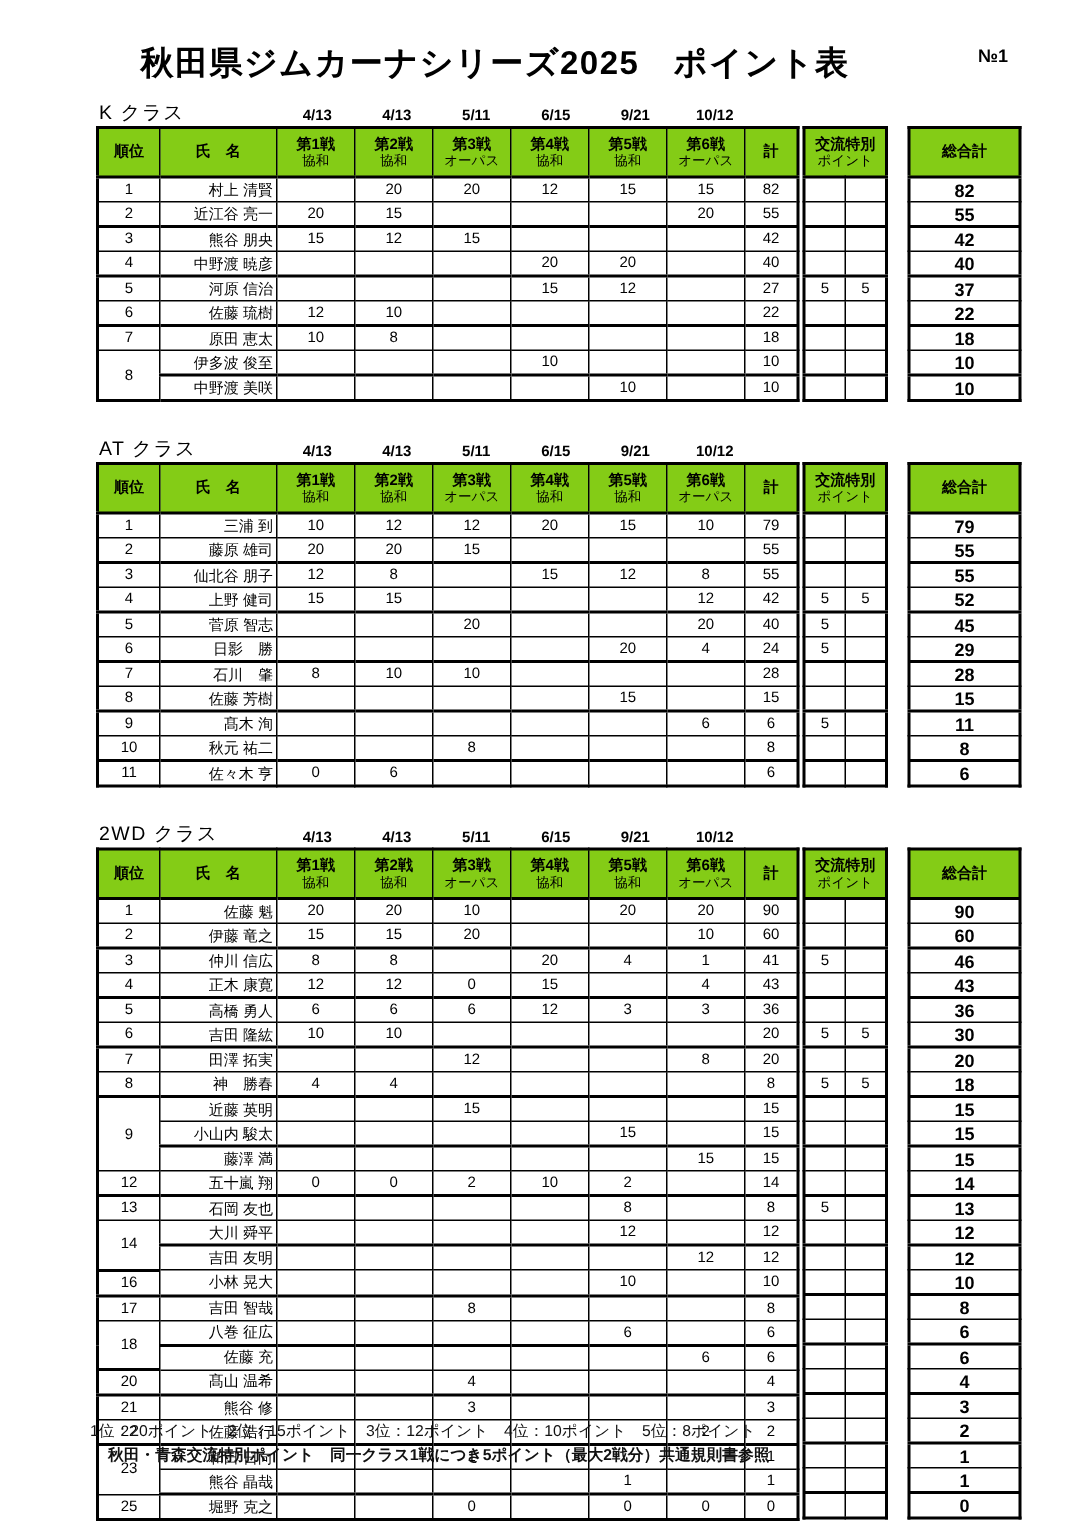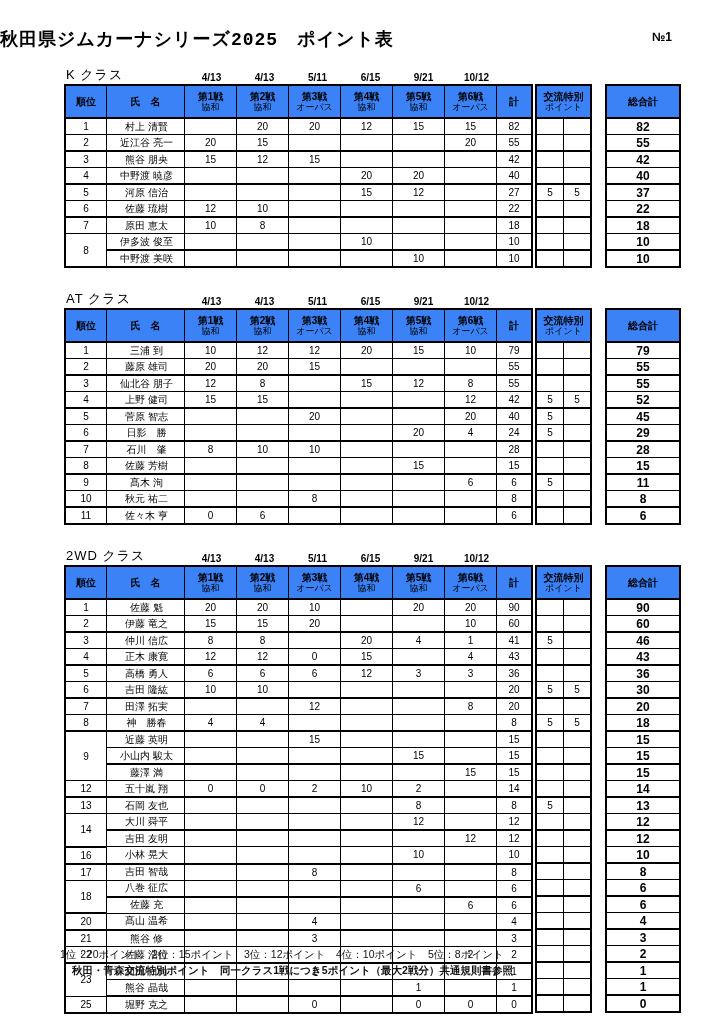--- a/index.html
+++ b/index.html
@@ -3,22 +3,22 @@
 <meta charset="utf-8">
 <style>
   html,body{margin:0;padding:0;background:#fff;}
   body{
     width:724px;height:1024px;
     font-family:"Liberation Sans","DejaVu Sans",sans-serif;
     color:#000;position:relative;
   }
   .page{position:relative;width:724px;height:1024px;overflow:hidden;}
   .doc-title{
-    position:absolute;top:27px;left:0;width:660px;
-    font-size:18px;font-weight:bold;letter-spacing:1px;white-space:pre;font-family:Liberation Mono, monospace;
+    position:absolute;top:27px;left:0;width:660px;text-align:center;
+    font-size:22px;font-weight:bold;letter-spacing:1px;white-space:pre;
   }
   .page-no{
     position:absolute;top:30px;right:52px;font-size:12px;font-weight:bold;
   }
   .sections{position:absolute;top:62px;left:64px;}
   .class-section{margin-bottom:0;}
   .sec-k{margin-top:4px;}
   .sec-at{margin-top:22px;}
   .sec-2wd{margin-top:22px;}
   .class-header{position:relative;height:18px;}
@@ -27,37 +27,37 @@
     letter-spacing:1px;white-space:nowrap;
   }
   .dates{position:absolute;left:121px;bottom:1px;display:flex;}
   .date{display:inline-block;width:53px;text-align:center;font-size:10px;font-weight:700;}
   .tables-row{display:flex;align-items:flex-start;}
   table{border-collapse:collapse;table-layout:fixed;}
   .tbl{border:2px solid #000;}
   .tbl th{
     border:1px solid #000;border-bottom:2px solid #000;
     font-size:10px;font-weight:bold;padding:0;line-height:1.15;
-    vertical-align:middle;background:#3b82f6;
+    vertical-align:middle;background:#84cc16;
   }
   .tbl td{
     border:1px solid #000;padding:0 2px;font-size:10px;height:15px;
     vertical-align:middle;background:#fff;
   }
   tr.hb > td{border-bottom-width:2px;}
   thead tr{height:33px;}
   tbody tr{height:15px;}
   .col-rank{width:40px;}
   .col-name{width:77px;}
   .col-score{width:51px;}
   .col-sum{width:34px;}
   .col-ex{width:22px;}
   .col-grand{width:72px;}
   td.rank{text-align:center;}
-  td.name{text-align:center;padding-left:4px;white-space:nowrap;overflow:hidden;}
+  td.name{text-align:right;padding-left:4px;white-space:nowrap;overflow:hidden;}
   td.score,td.sum{text-align:center;}
   td.ex{text-align:center;}
   td.grand{text-align:center;font-weight:bold;font-size:12px;}
   .round-l2{font-size:9px;font-weight:normal;}
   .ex-table{margin-left:2px;}
   .grand-table{margin-left:13px;}
   .notes{position:absolute;left:60px;top:946px;width:620px;}
   .note-line{font-size:10.5px;line-height:1.55;white-space:pre;color:#111;}
   .note-indent{padding-left:12px;font-weight:600;}
 </style>

